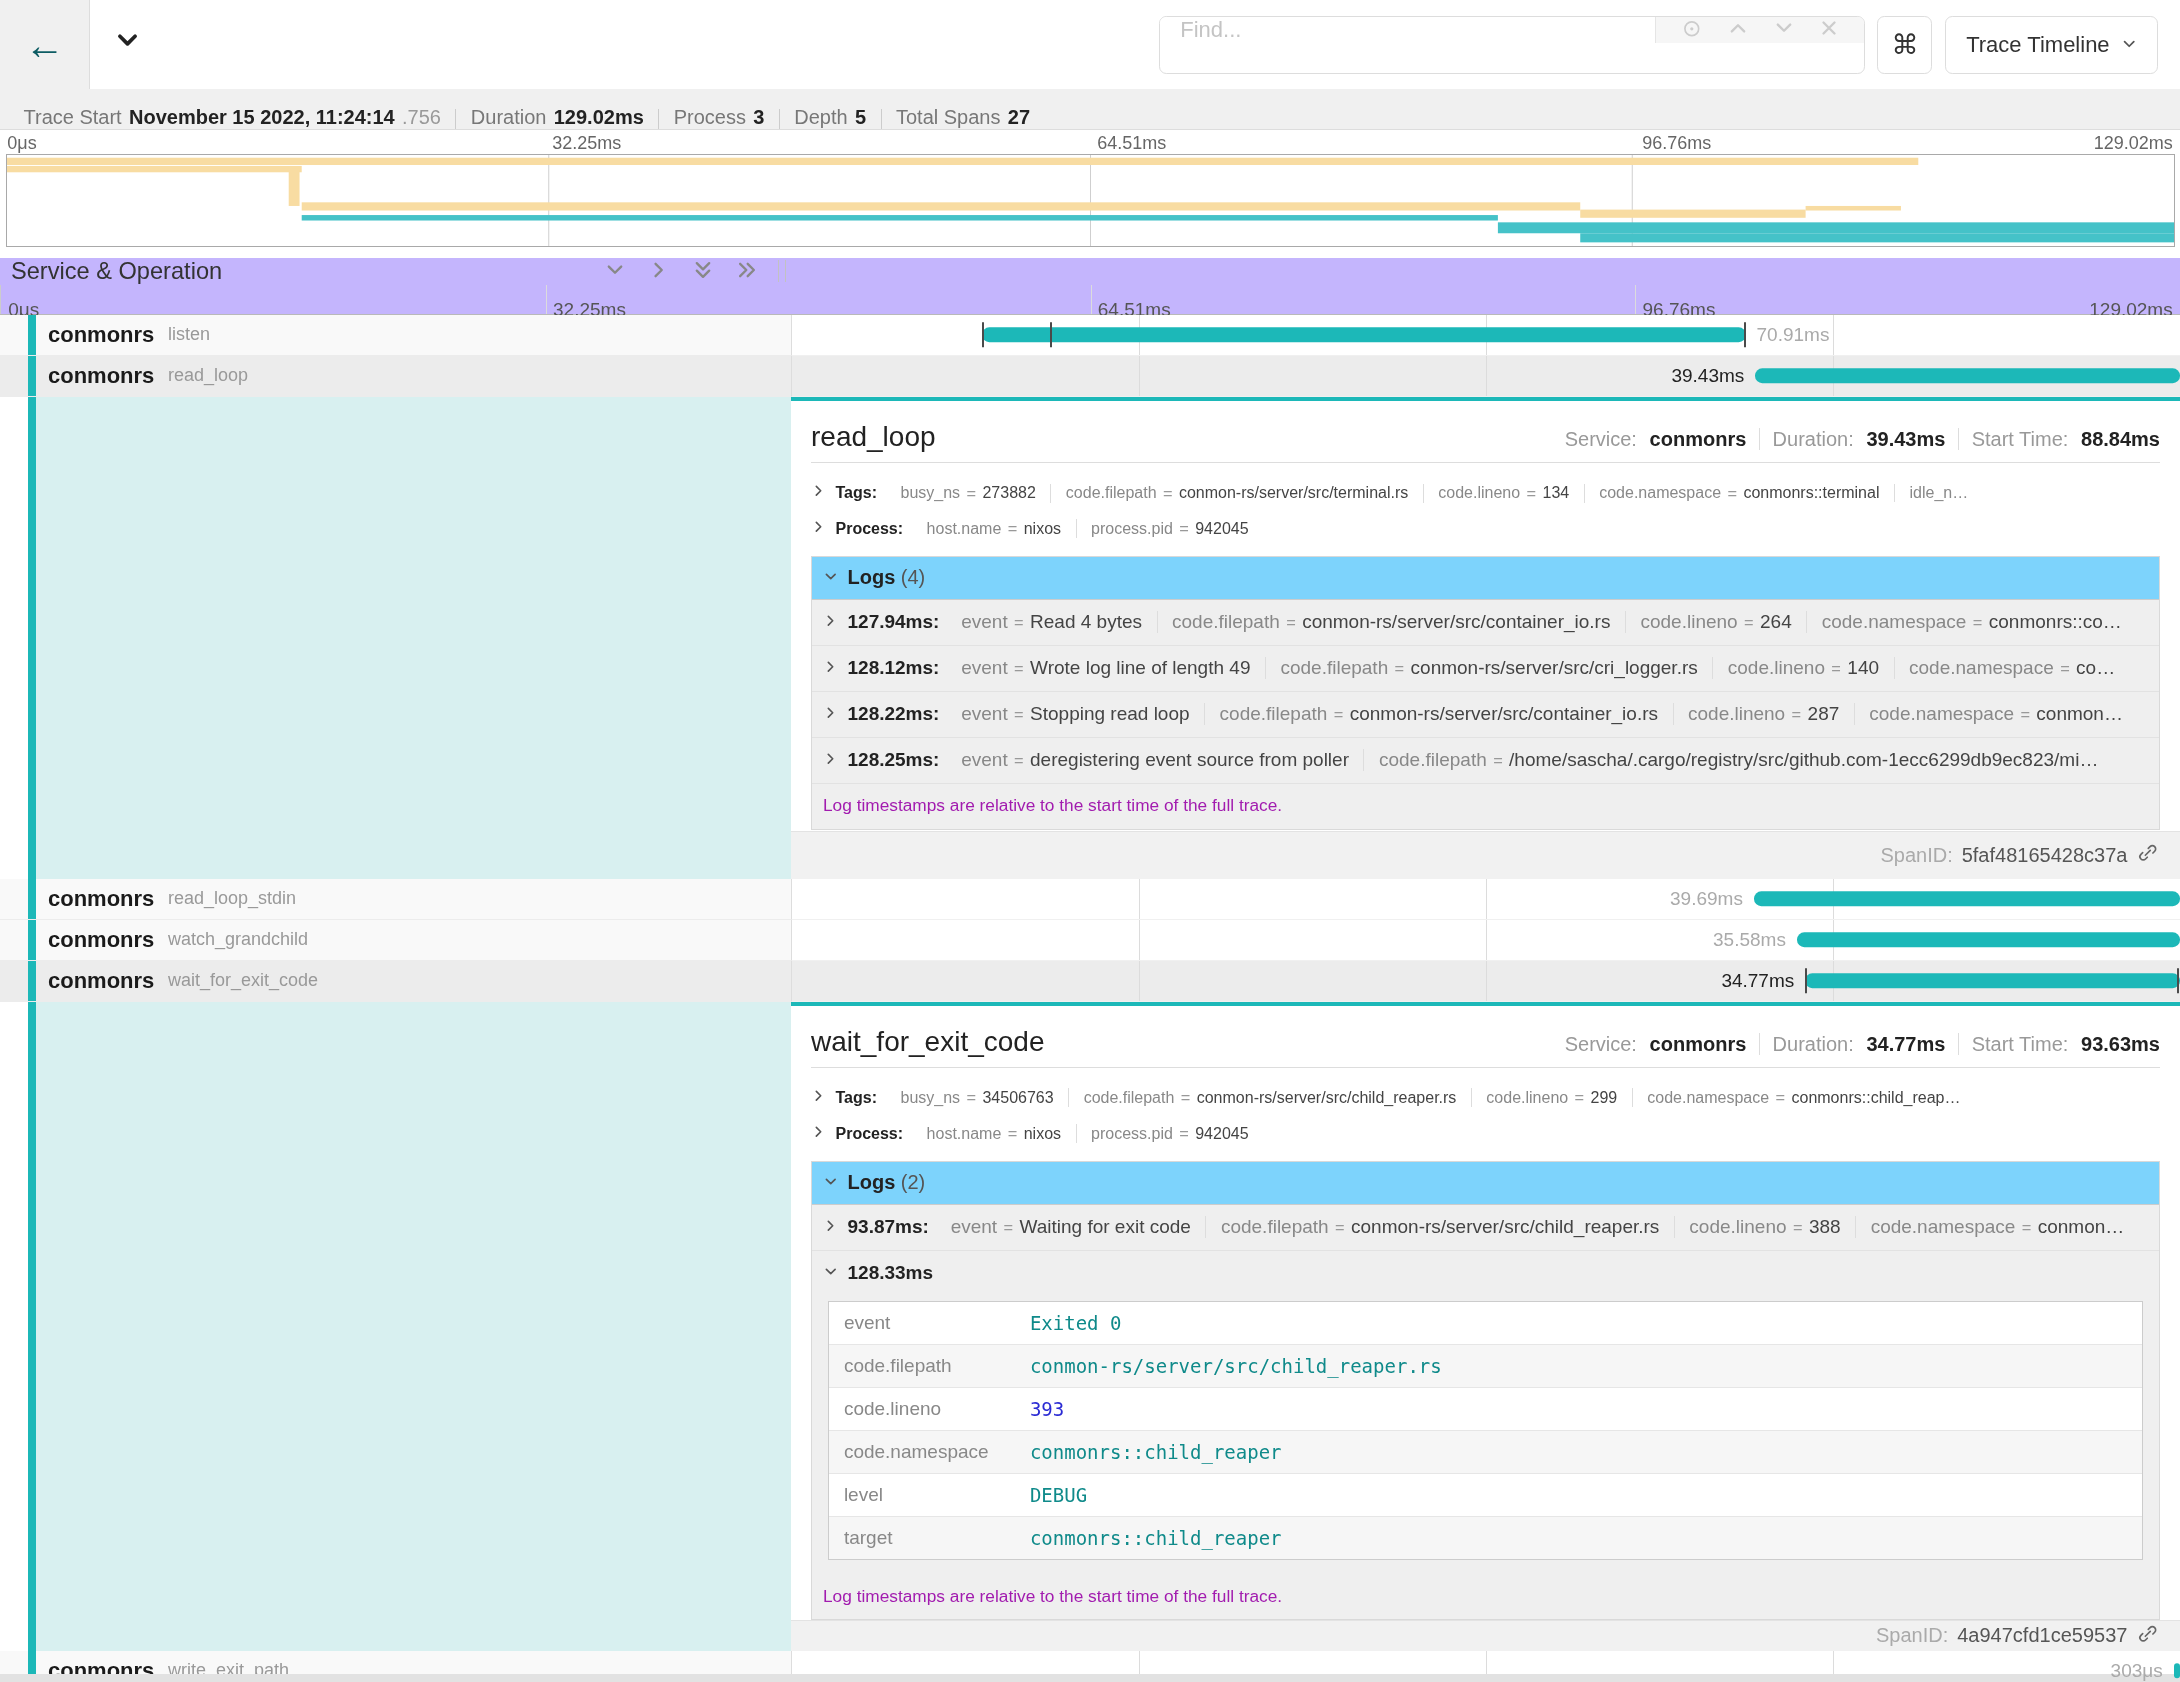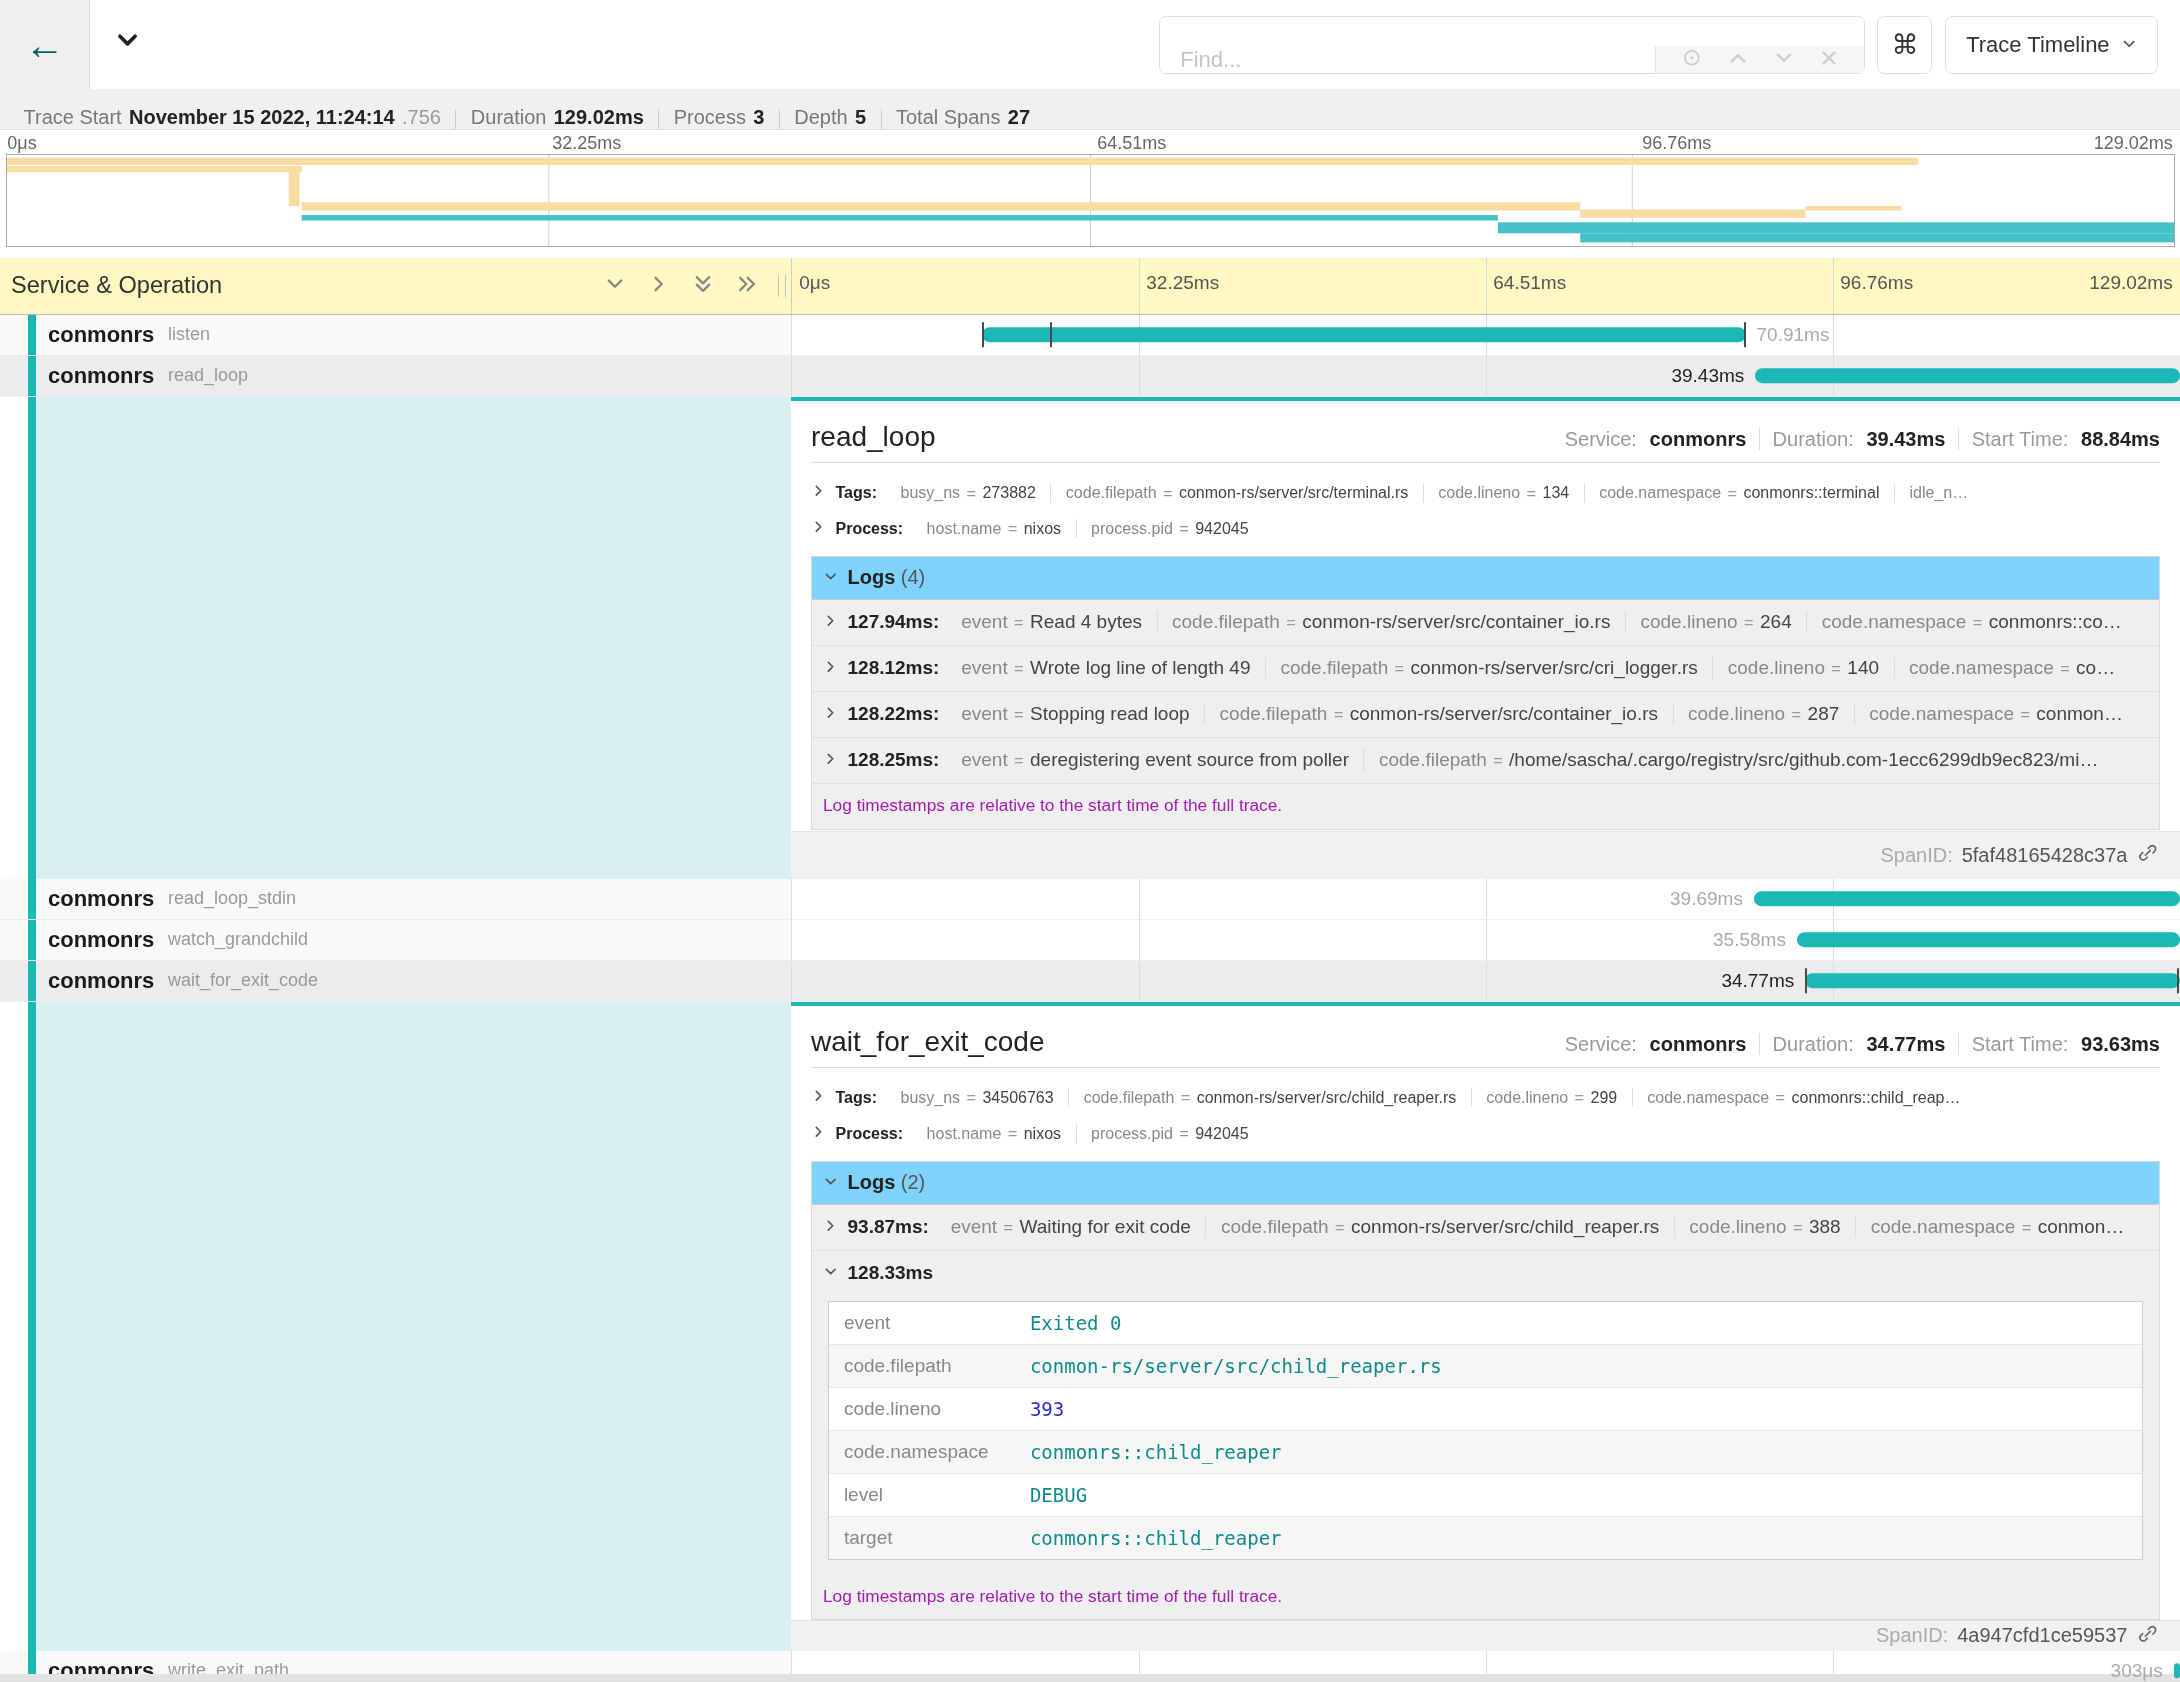--- a/index.html
+++ b/index.html
@@ -8,21 +8,21 @@
 
   
   .topbar{height:89px;display:flex;align-items:stretch;background:#fff;}
   .back{width:89px;background:#f0f0f0;border-right:0.9px solid #ddd;display:flex;align-items:center;justify-content:center;cursor:pointer;}
   .back-glyph{font-size:40px;color:#0d5c63;line-height:1;}
   .title-wrap{display:flex;align-items:flex-start;padding:12.7px 0 0 23.6px;flex:1;min-width:0;}
   .collapse-chev{color:#222;margin:14.5px 12.7px 0 0;}
   .titles h1{margin:0;font-size:31px;font-weight:600;color:#1a1a1a;line-height:1.15;}
   .trace-id{font-size:25.5px;color:#aaa;margin-top:1.8px;}
   .topbar-right{display:flex;align-items:center;gap:12.7px;padding-right:22px;}
-  .find-group{display:flex;align-items:flex-end;height:56px;border:0.9px solid #ddd;border-radius:7.3px;overflow:hidden;}
+  .find-group{display:flex;align-items:flex-start;height:56px;border:0.9px solid #ddd;border-radius:7.3px;overflow:hidden;}
   .find-input{width:455px;border:none;outline:none;padding:0 20px;font-size:22px;color:#333;font-family:"Liberation Sans",sans-serif;}
   .find-input::placeholder{color:#c4c4c4;}
   .find-tools{display:flex;align-items:center;gap:23.6px;padding:0 23.6px;background:#f6f6f6;border-left:0.9px solid #e5e5e5;color:#ccc;}
   .kbd-btn{height:58px;width:55px;border:0.9px solid #ddd;border-radius:7.3px;background:#fff;font-size:27px;color:#333;display:flex;align-items:center;justify-content:center;cursor:pointer;font-family:"DejaVu Sans",sans-serif;}
   .view-btn{height:58px;border:0.9px solid #ddd;border-radius:7.3px;background:#fff;display:flex;align-items:center;gap:11px;padding:0 20px;font-size:22px;color:#333;cursor:pointer;font-family:"Liberation Sans",sans-serif;}
   .view-btn .ic{color:#555;}
 
   
   .infobar{height:40px;background:#f0f0f0;border-bottom:0.9px solid #ddd;display:flex;align-items:flex-end;font-size:20px;color:#777;padding-left:9px;}
   .infobar .grp{display:flex;align-items:center;gap:7.3px;padding:0 14.5px;}
@@ -31,21 +31,21 @@
   .infobar .frac{color:#999;font-weight:400;}
 
   
   .mm-labels{position:relative;height:23.6px;font-size:18px;color:#666;}
   .mm-labels span{position:absolute;top:2.7px;}
   .mm-canvas{position:relative;margin:0 5.5px;height:91px;border:0.9px solid #a9a9a9;background:#fff;cursor:crosshair;}
   .mm-canvas svg{display:block;width:100%;height:100%;}
   .mm-spacer{height:11px;}
 
   
-  .tl-header{display:flex;height:56px;background:#fef9c3;border-bottom:0.9px solid #b9b9b9;}
+  .tl-header{display:flex;height:56px;background:#c4b5fd;border-bottom:0.9px solid #b9b9b9;flex-direction:column;}
   .tl-left{position:relative;width:791px;display:flex;align-items:center;}
   .tl-title{font-size:23.6px;color:#333;padding-left:11px;flex:1;}
   .tl-icons{display:flex;align-items:center;gap:22px;color:#888;margin-right:33px;}
   .grip{position:absolute;right:5.5px;top:50%;transform:translateY(-50%);width:5.5px;height:22px;border-left:1.8px solid #c2c2c2;border-right:1.8px solid #c2c2c2;cursor:col-resize;}
   .tl-ruler{position:relative;flex:1;font-size:19px;color:#555;border-left:0.9px solid #ccc;}
   .tl-ruler span{position:absolute;top:14.5px;}
   .rl0{left:7.3px;} .rl1{left:calc(25% + 7.3px);} .rl2{left:calc(50% + 7.3px);} .rl3{left:calc(75% + 7.3px);} .rl4{right:7.3px;}
   .gridline{position:absolute;top:0;bottom:0;width:0.9px;background:#dcdcdc;}
   .g25{left:25%;} .g50{left:50%;} .g75{left:75%;}
 

